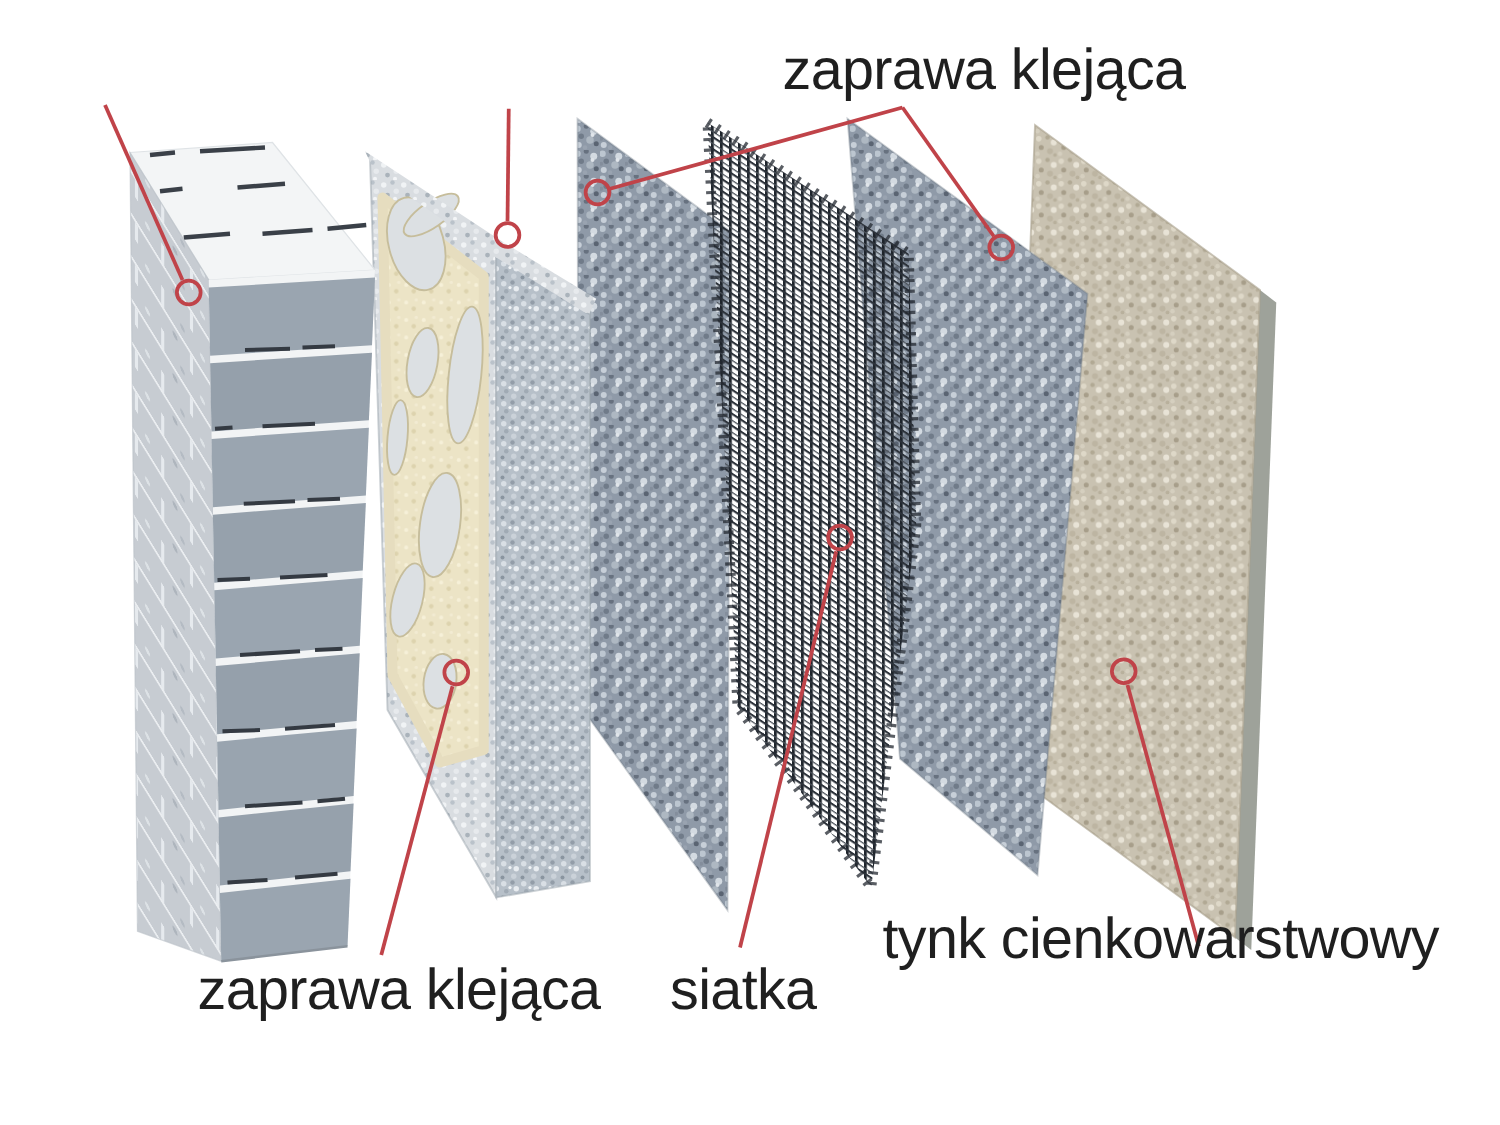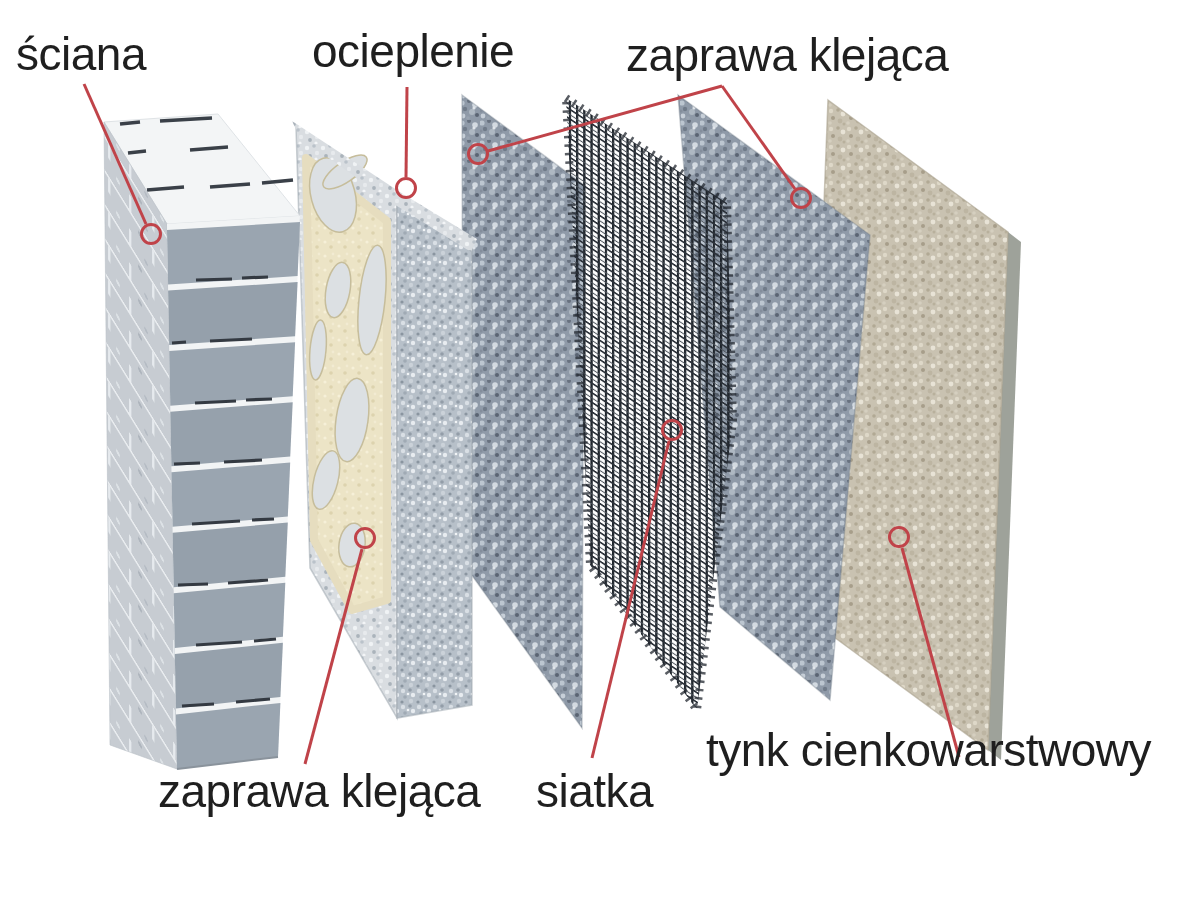--- a/index.html
+++ b/index.html
@@ -209,19 +209,17 @@
       <line x1="592" y1="758" x2="669" y2="441"></line>
       <circle cx="672" cy="430" r="9.5"></circle>
     </g>
     <g>
       <line x1="959" y1="757" x2="902" y2="548"></line>
       <circle cx="899" cy="537" r="9.5"></circle>
     </g>
   </g>
 </svg>
 
-  <div class="lbl lbl-sciana">ściana</div>
-  <div class="lbl lbl-ocieplenie">ocieplenie</div>
   <div class="lbl lbl-zbrojaca">zaprawa klejąca</div>
   <div class="lbl lbl-siatka">siatka</div>
   <div class="lbl lbl-klejaca">zaprawa klejąca</div>
   <div class="lbl lbl-tynk">tynk cienkowarstwowy</div>
 </div>
 
 </body></html>

